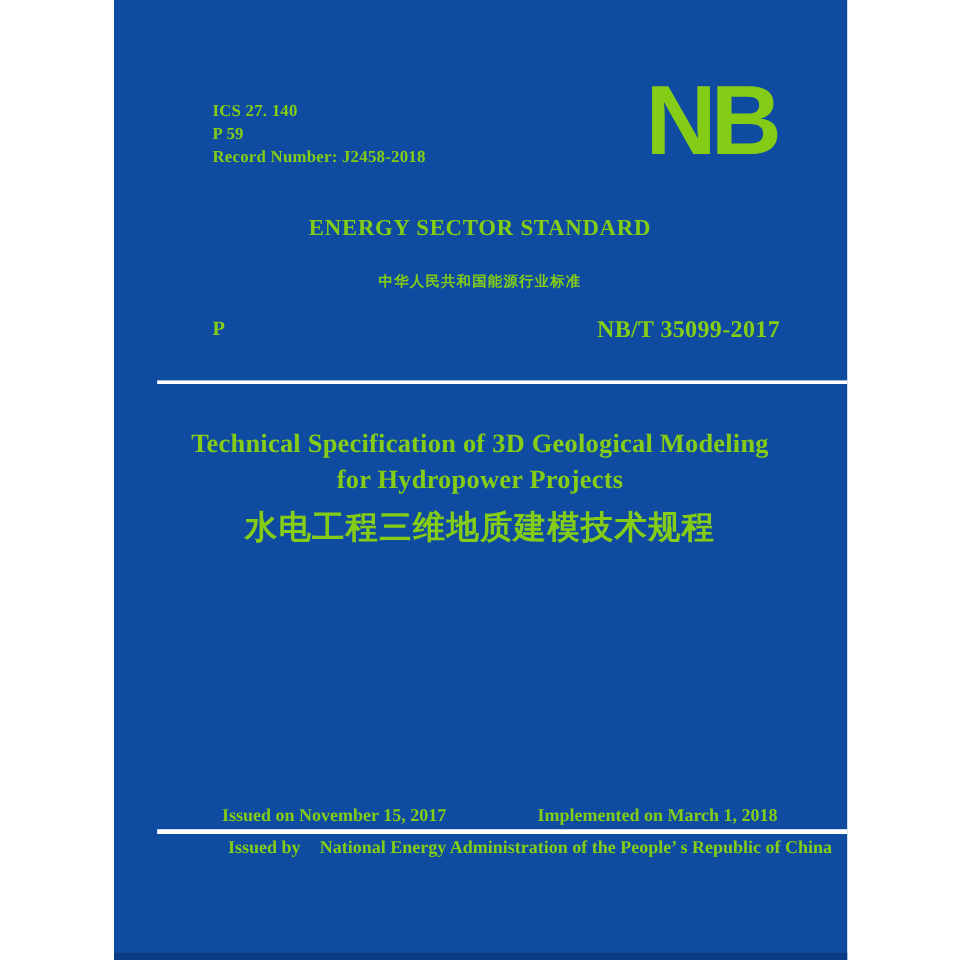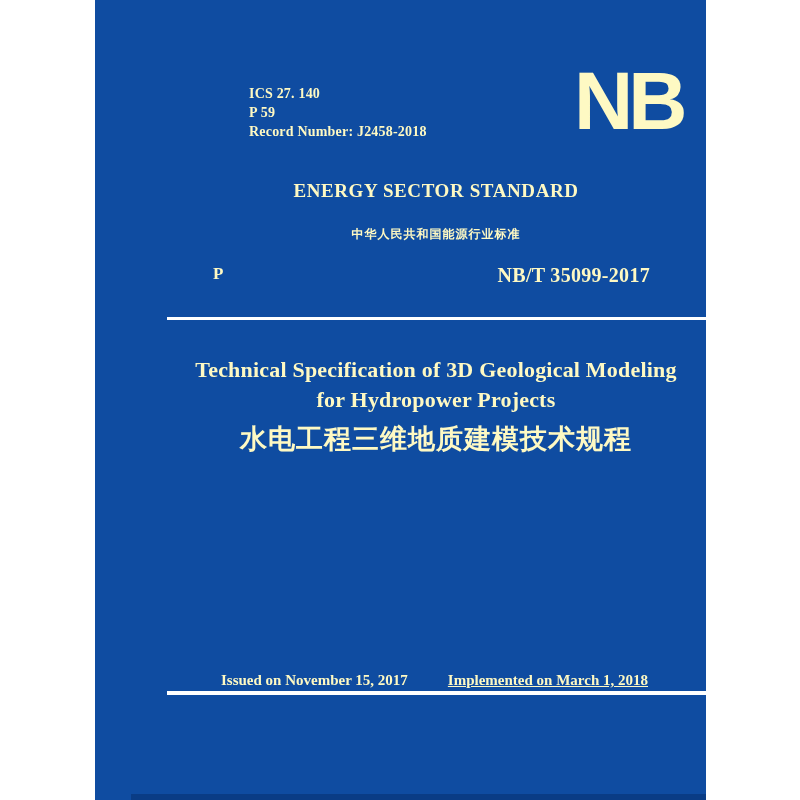--- a/index.html
+++ b/index.html
@@ -19,21 +19,21 @@
   }
   .cover {
     position: absolute;
     left: 95px;
     top: 0;
     width: 611px;
     height: 800px;
     background: #0F4CA1;
     color: #ffffff;
   }
-  .cover * { color: #fef9c3; margin-left: 36px; }
+  .cover * { color: #84cc16; }
 
   
   .meta {
     position: absolute;
     left: 82px;
     top: 84px;
     font-size: 14px;
     font-weight: bold;
     line-height: 19px;
     letter-spacing: 0.2px;
@@ -108,21 +108,20 @@
     font-weight: bold;
     white-space: nowrap;
   }
   .date-implemented {
     position: absolute;
     right: 58px;
     top: 672px;
     font-size: 15px;
     font-weight: bold;
     white-space: nowrap;
-    text-decoration: underline;
   }
   .issued-by-row {
     position: absolute;
     left: 95px;
     top: 699px;
     font-size: 15px;
     font-weight: bold;
     white-space: nowrap;
   }
   .issued-by-row .gap { display: inline-block; width: 16px; }
@@ -161,16 +160,19 @@
 
     <div class="centered title-en-1">Technical Specification of 3D Geological Modeling</div>
     <div class="centered title-zh">水电工程三维地质建模技术规程</div>
     <div class="centered title-en-2">for Hydropower Projects</div>
 
     <div class="date-issued">Issued on November 15, 2017</div>
     <div class="date-implemented">Implemented on March 1, 2018</div>
 
     <div class="rule rule-bottom"></div>
 
+    <div class="issued-by-row">
+      <span>Issued by</span><span class="gap"></span><span>National Energy Administration of the People’ s Republic of China</span>
+    </div>
 
     <div class="bottom-edge"></div>
   </div>
 </div>
 
 </body></html>

